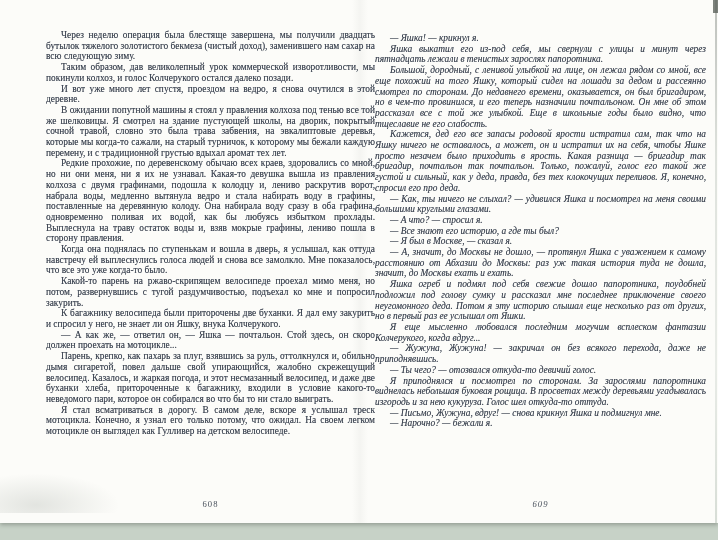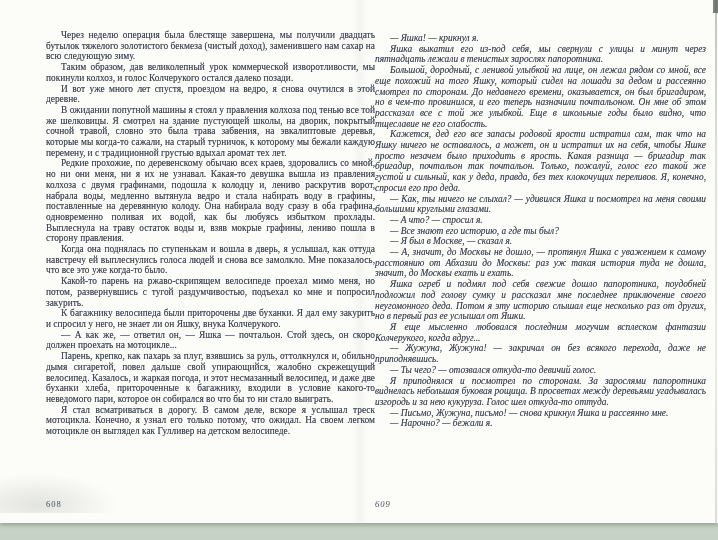--- a/index.html
+++ b/index.html
@@ -83,21 +83,21 @@
   .page-right .page-text { top: 33px; }
   .page-text p.para {
     margin: 0;
     text-indent: 15px;
   }
   .page-number {
     position: absolute;
     bottom: 14px;
     left: 0;
     right: 0;
-    text-align: left;
+    text-align: center;
     font-size: 8.6px;
     color: #464e5a;
     letter-spacing: 1px;
   }
 </style>
 </head>
 <body>
 
 <div class="scan">
   <div class="spread">
@@ -130,21 +130,21 @@
           <p class="para">— Как, ты ничего не слыхал? — удивился Яшка и посмотрел на меня своими большими круглыми глазами.</p>
           <p class="para">— А что? — спросил я.</p>
           <p class="para">— Все знают его историю, а где ты был?</p>
           <p class="para">— Я был в Москве, — сказал я.</p>
           <p class="para">— А, значит, до Москвы не дошло, — протянул Яшка с уважением к самому расстоянию от Абхазии до Москвы: раз уж такая история туда не дошла, значит, до Москвы ехать и ехать.</p>
           <p class="para">Яшка огреб и подмял под себя свежие дошло папоротника, поудобней подложил под голову сумку и рассказал мне последнее приключение своего неугомонного деда. Потом я эту историю слышал еще несколько раз от других, но в первый раз ее услышал от Яшки.</p>
           <p class="para">Я еще мысленно любовался последним могучим всплеском фантазии Колчерукого, когда вдруг...</p>
           <p class="para">— Жужуна, Жужуна! — закричал он без всякого перехода, даже не приподнявшись.</p>
           <p class="para">— Ты чего? — отозвался откуда-то девичий голос.</p>
           <p class="para">Я приподнялся и посмотрел по сторонам. За зарослями папоротника виднелась небольшая буковая рощица. В просветах между деревьями угадывалась изгородь и за нею кукуруза. Голос шел откуда-то оттуда.</p>
-          <p class="para">— Письмо, Жужуна, письмо! — снова крикнул Яшка и рассеянно мне.</p>
+          <p class="para">— Письмо, Жужуна, вдруг! — снова крикнул Яшка и подмигнул мне.</p>
           <p class="para">— Нарочно? — бежали я.</p>
         </div>
       <div class="page-number">609</div>
     </div>
 
     <div class="edge-line-right"></div>
     <div class="corner-mark"></div>
   </div>
 </div>
 

